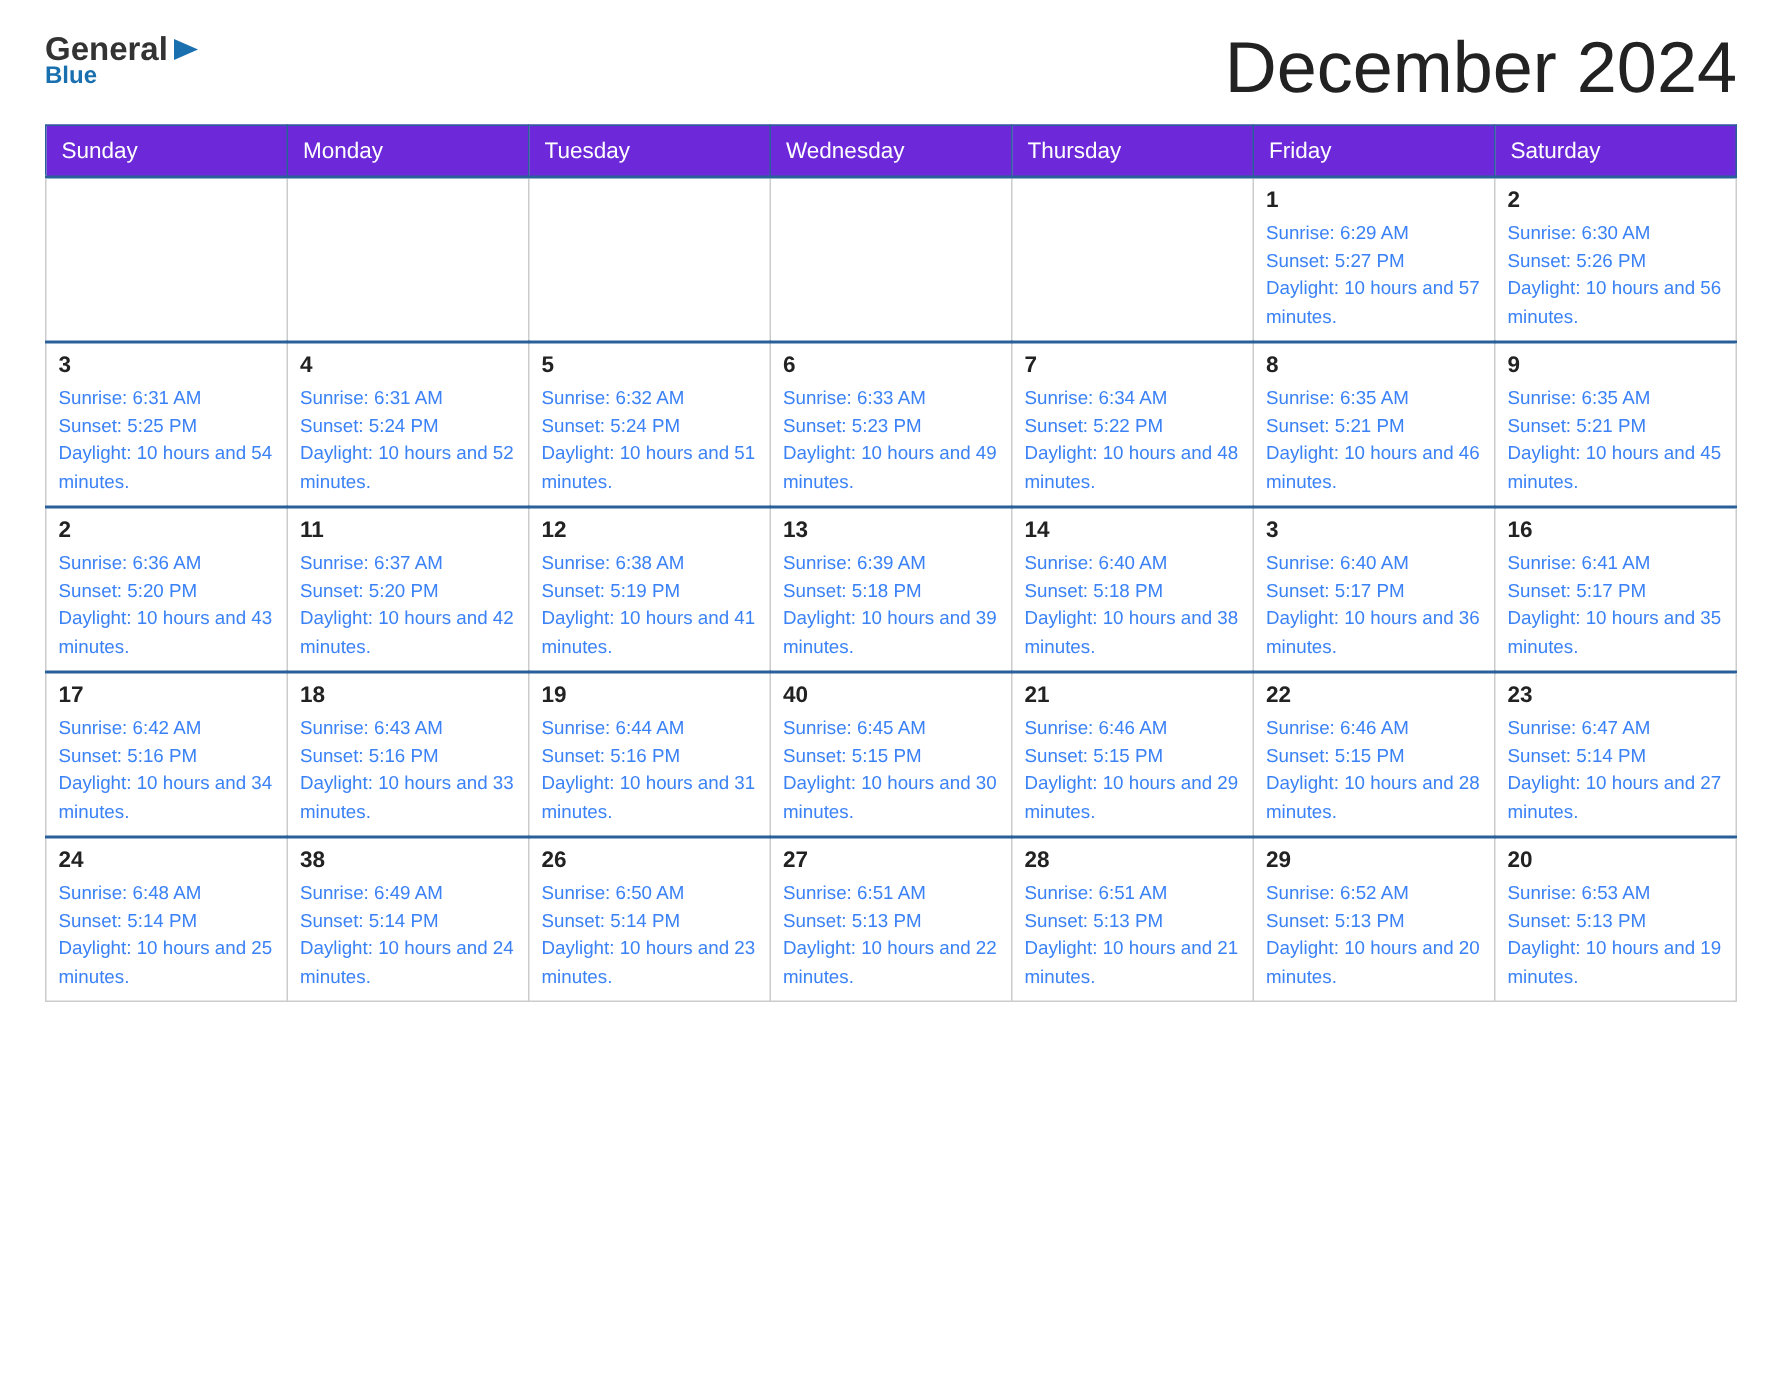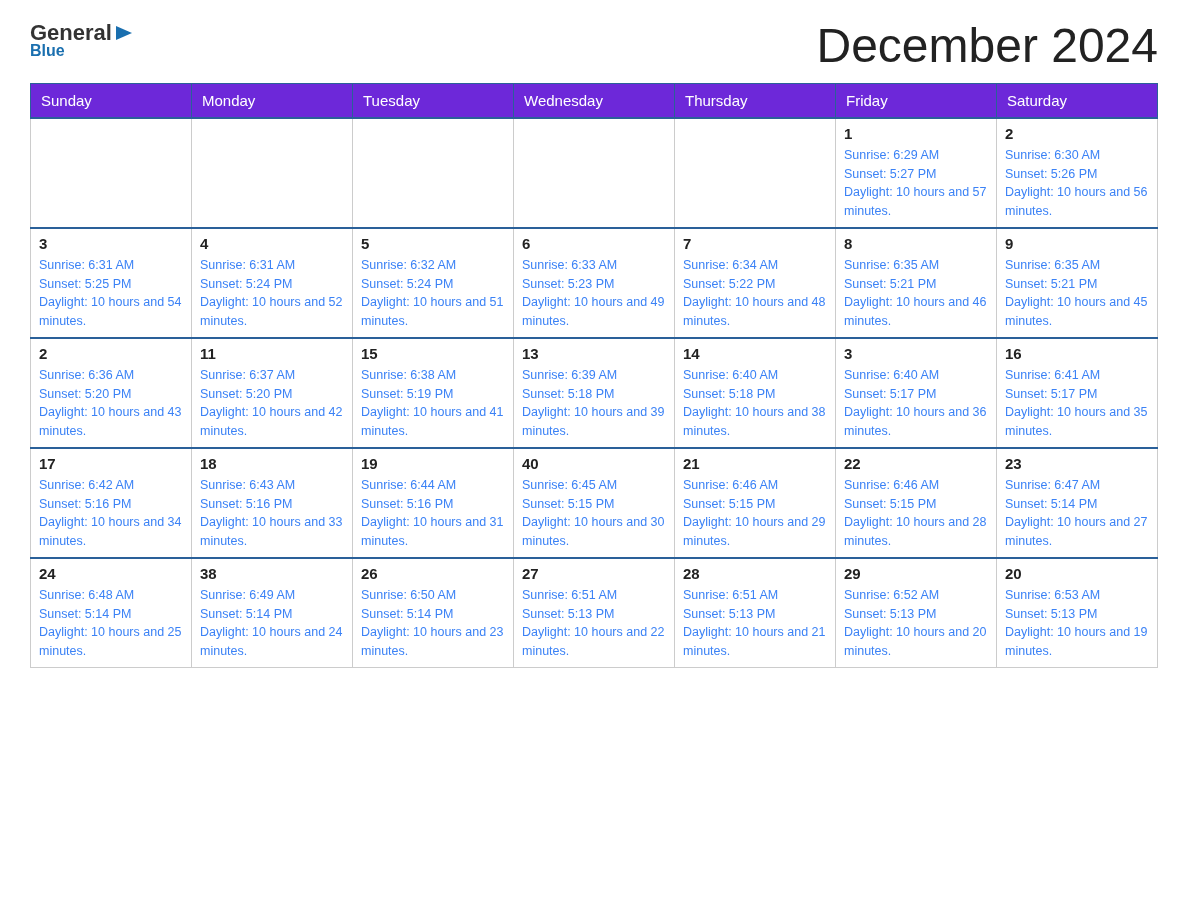--- a/index.html
+++ b/index.html
@@ -168,21 +168,21 @@
       <tr>
         <td>
           <span class="day-num">2</span>
           <div class="day-info">Sunrise: 6:36 AM<br>Sunset: 5:20 PM<br>Daylight: 10 hours and 43 minutes.</div>
         </td>
         <td>
           <span class="day-num">11</span>
           <div class="day-info">Sunrise: 6:37 AM<br>Sunset: 5:20 PM<br>Daylight: 10 hours and 42 minutes.</div>
         </td>
         <td>
-          <span class="day-num">15</span>
+          <span class="day-num">12</span>
           <div class="day-info">Sunrise: 6:38 AM<br>Sunset: 5:19 PM<br>Daylight: 10 hours and 41 minutes.</div>
         </td>
         <td>
           <span class="day-num">13</span>
           <div class="day-info">Sunrise: 6:39 AM<br>Sunset: 5:18 PM<br>Daylight: 10 hours and 39 minutes.</div>
         </td>
         <td>
           <span class="day-num">14</span>
           <div class="day-info">Sunrise: 6:40 AM<br>Sunset: 5:18 PM<br>Daylight: 10 hours and 38 minutes.</div>
         </td>

